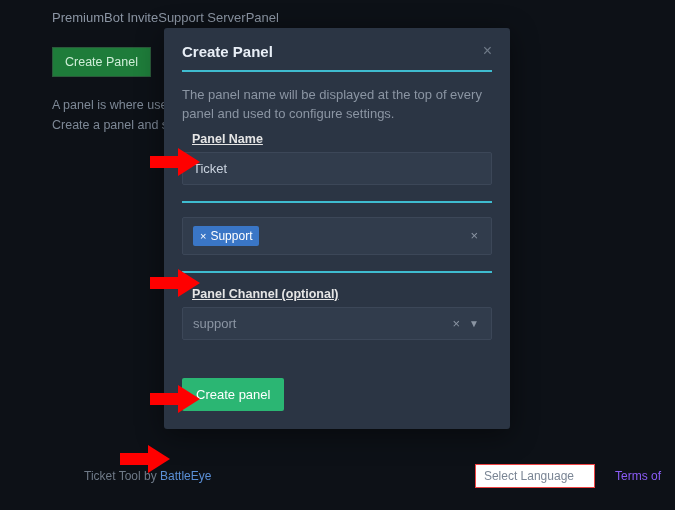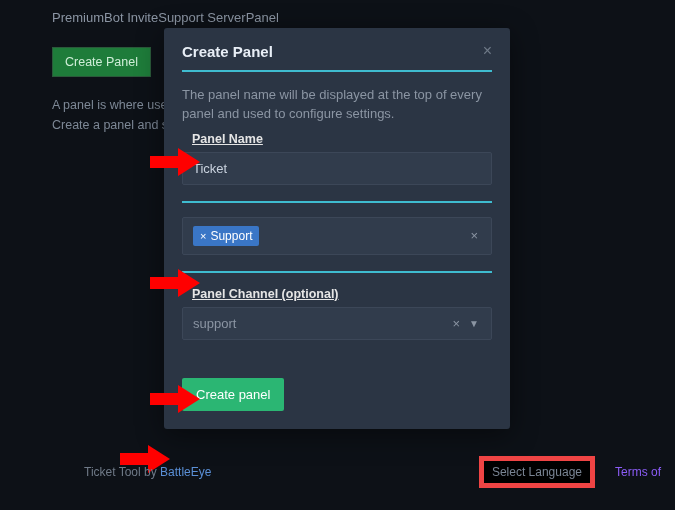--- a/index.html
+++ b/index.html
@@ -45,24 +45,24 @@
   right: 14px;
   display: flex;
   justify-content: space-between;
   align-items: center;
   font-size: 12px;
   color: #6f7a88;
   margin-left: 32px;
 }
 .footer a { color: #5a8fd6; text-decoration: none; }
 .lang-select {
-  background: #000000;
-  border: 5px solid #ef4444;
+  background: #ffffff;
+  border: 1px solid #ef4444;
   color: #7a8594;
-  padding: 4px 8px 4px 8px;
+  padding: 4px 20px 4px 8px;
   font-size: 12px;
 }
 .terms { color: #8b5cf6; }
 
 
 .modal {
   position: absolute;
   top: 28px;
   left: 164px;
   width: 346px;

